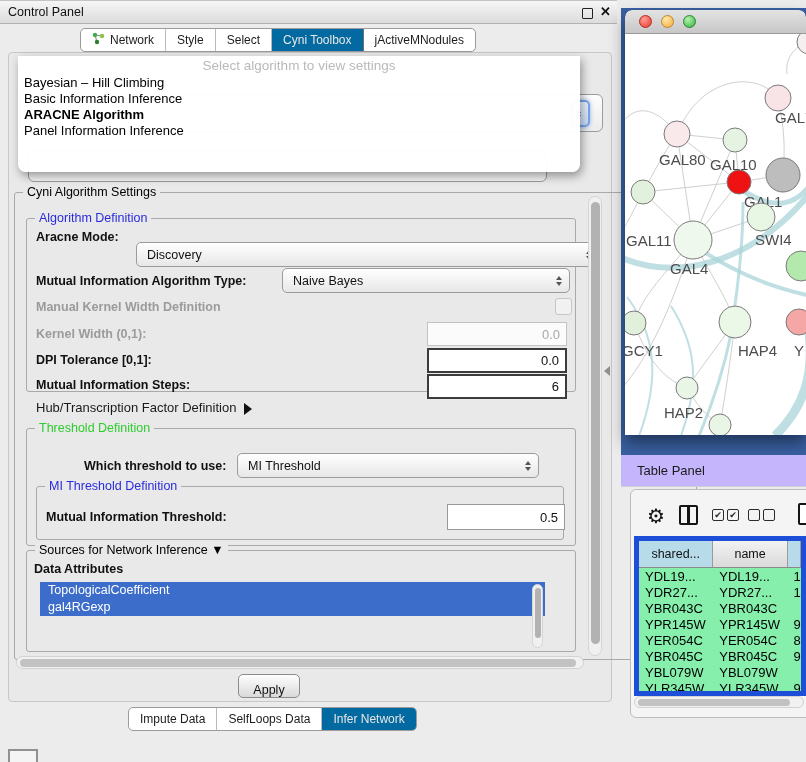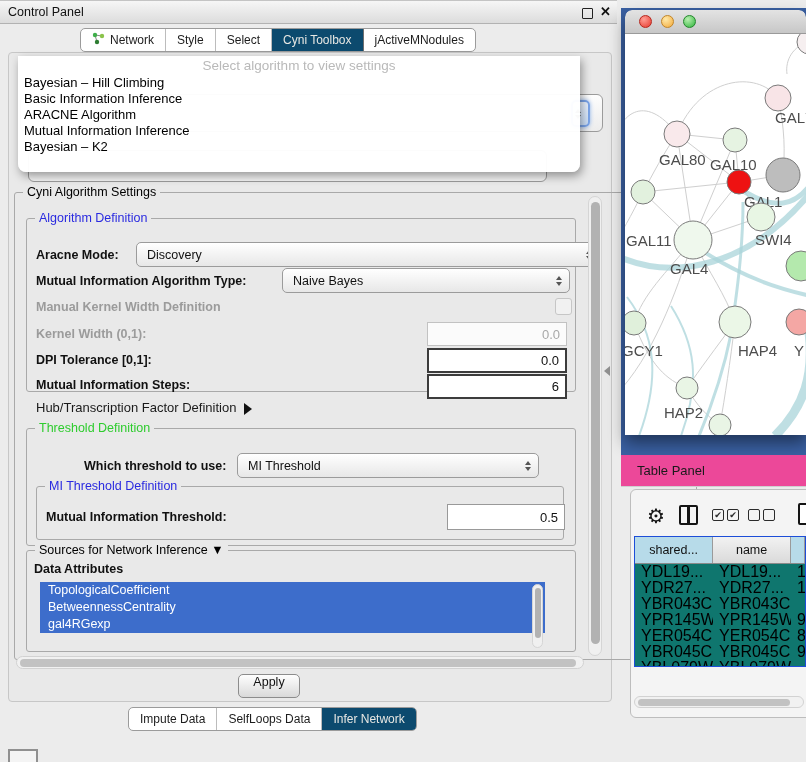--- a/index.html
+++ b/index.html
@@ -16,42 +16,42 @@
   .cp-title{font-size:12.5px;color:#111;margin-left:8px}
   .float-box{position:absolute;right:24px;top:7px;width:9px;height:9px;
     border:1.5px solid #222;border-radius:1px;background:transparent}
   .close-x{position:absolute;right:6px;top:3px;font-size:13px;font-weight:bold;color:#111}
 
   .segbar{display:flex;height:22px;background:#fff;border:1px solid #9b9b9b;
     border-radius:5px;overflow:hidden}
   .seg{display:flex;align-items:center;gap:5px;padding:0 11px;font-size:12px;
     color:#1c1c1c;border-right:1px solid #bcbcbc;white-space:nowrap;cursor:default}
   .seg:last-child{border-right:none}
-  .seg.sel{background:#0c4a6e;color:#e7e7e3;border-right-color:#6f6f6f}
+  .seg.sel{background:#0369a1;color:#e7e7e3;border-right-color:#6f6f6f}
 
   .cp-inner{left:8px;top:52px;width:604px;height:650px;background:#e9e9e9;
     border:1px solid #c7c7c7;border-radius:4px;box-sizing:border-box}
 
   
   .ghost1{left:20px;top:94px;width:581px;height:36px;border:1px solid #9b9b9b;
     border-radius:6px;background:linear-gradient(#fdfdfd,#ececec);z-index:1}
   .ghost-spin{left:571px;top:100px;width:15px;height:23px;border:2px solid #7aa4e8;
     border-radius:5px;background:linear-gradient(#eaf2fd,#c9ddf6);z-index:1;
     box-shadow:0 0 4px #8fb6ef}
   .ghost2{left:28px;top:150px;width:517px;height:30px;border:1px solid #9b9b9b;
     border-radius:6px;background:#f4f4f4;z-index:1}
 
   
   .dropdown{left:18px;top:56px;width:562px;height:116px;background:rgba(255,255,255,.97);
     border-radius:0 0 8px 8px;box-shadow:2px 4px 10px rgba(0,0,0,.38);z-index:3;
     padding-top:1px;box-sizing:border-box}
   .dd-title{text-align:center;color:#b9b9b9;font-size:13.5px;height:18px;line-height:18px}
   .dd-item{font-size:13px;height:16px;line-height:16px;padding-left:6px;color:#000;
     white-space:nowrap}
-  .dd-item.bold{font-weight:normal}
+  .dd-item.bold{font-weight:bold}
 
   
   .fset{position:absolute;border:1px solid #a9a9a9;border-radius:3px;box-sizing:border-box}
   .legend{position:absolute;top:-8px;left:8px;background:#e9e9e9;padding:0 4px;
     font-size:12.5px;white-space:nowrap}
   .legend.blue{color:#2a2ae0}
   .legend.green{color:#2ecc2e}
 
   .lbl{position:absolute;font-size:12.5px;font-weight:bold;color:#111;white-space:nowrap}
   .lbl.gray{color:#9b9b9b}
@@ -87,21 +87,21 @@
   
   .sb-track-v{position:absolute;background:#f0f0f0;border:1px solid #d5d5d5;
     border-radius:7px;box-sizing:border-box}
   .sb-thumb-v{position:absolute;background:#b2b2b2;border-radius:5px}
   .sb-track-h{position:absolute;background:#f1f1f1;border:1px solid #d2d2d2;
     border-radius:7px;box-sizing:border-box}
   .sb-thumb-h{position:absolute;background:#c2c2c2;border-radius:5px}
 
   .btn{position:absolute;background:linear-gradient(#fefefe,#d9d9d9);
     border:1px solid #8c8c8c;border-radius:5px;font-size:12.5px;color:#111;
-    display:flex;align-items:flex-start;justify-content:center}
+    display:flex;align-items:flex-end;justify-content:center}
 
   .cut-square{left:8px;top:749px;width:26px;height:13px;border:2px solid #909090;
     background:#f4f4f4}
 
   
   .desktop{left:621px;top:8px;width:185px;height:447px;background:#3a60a2}
   .netwin{left:625px;top:10px;width:181px;height:425px;border-radius:7px 7px 0 0;
     box-shadow:0 8px 16px rgba(0,0,0,.45);overflow:hidden}
   .netwin-titlebar{height:23px;background:linear-gradient(#e3e3e3,#c7c7c7);
     border-bottom:1px solid #9a9a9a;position:relative;border-radius:7px 7px 0 0}
@@ -112,43 +112,43 @@
   .light.yellow{left:36px;background:radial-gradient(circle at 35% 30%,#ffe9a8,#f2a93b);
     border:1px solid #c08427}
   .light.green{left:58px;background:radial-gradient(circle at 35% 30%,#b9f0b0,#2fb43c);
     border:1px solid #23862c}
   .canvas{width:181px;height:402px;background:#fff}
 
   .divider-arrow{left:604px;top:366px;width:0;height:0;border-top:5px solid transparent;
     border-bottom:5px solid transparent;border-right:6px solid #909090}
 
   
-  .tp-titlebar{left:621px;top:455px;width:185px;height:31px;background:#ec4899;
+  .tp-titlebar{left:621px;top:455px;width:185px;height:31px;background:#c4b5fd;
     border-bottom:1px solid #cfcfcf;display:flex;align-items:center}
   .tp-title{font-size:13px;color:#1a1a1a;margin-left:16px}
   .tp-body{left:630px;top:489px;width:180px;height:229px;background:#f4f4f4;
     border:1px solid #bdbdbd;border-radius:6px 0 0 6px;box-sizing:border-box}
   .gear{position:absolute;font-size:20px;color:#141414;line-height:20px}
   .split-icon{position:absolute;width:15px;height:16px;border:2.5px solid #141414;
     border-radius:2px}
   .split-icon::after{content:"";position:absolute;left:6px;top:0;width:2.5px;height:16px;
     background:#141414}
   .cb{position:absolute;width:10px;height:10px;border:1.5px solid #2b2b2b;
     border-radius:2px;font-size:9px;line-height:10px;text-align:center;color:#2b2b2b}
   .page-icon{position:absolute;width:14px;height:18px;border:2px solid #141414;
     border-radius:2px;background:#fff}
 
-  .tbl{left:634px;top:536px;width:172px;height:131px;background:#0f766e;
-    border:1px solid #1d4ed8;box-sizing:border-box;overflow:hidden}
+  .tbl{left:634px;top:536px;width:172px;height:160px;background:#86efac;
+    border:5px solid #1d4ed8;box-sizing:border-box;overflow:hidden}
   .tbl-head{display:flex;height:26px;border-bottom:1px solid #8a8a8a}
   .hcell{box-sizing:border-box;border-right:1px solid #9a9a9a;font-size:12.5px;
     color:#111;display:flex;align-items:center;justify-content:center;
     background:linear-gradient(#f2f2f2,#dadada)}
   .hcell.hl{background:#b7dbe9}
-  .trow{display:flex;height:16px;font-size:16px;color:#000;align-items:center}
+  .trow{display:flex;height:16px;font-size:13px;color:#000;align-items:center}
   .tcell{box-sizing:border-box;padding-left:6px;overflow:hidden;white-space:nowrap}
 </style>
 </head>
 <body>
 
 <div class="abs cp-titlebar">
   <span class="cp-title">Control Panel</span>
   <span class="float-box"></span>
   <span class="close-x">✕</span>
 </div>
@@ -187,34 +187,33 @@
     </span>
 </div>
 <div class="abs ghost2"></div>
 
 <div class="abs dropdown">
   <div class="dd-title">Select algorithm to view settings</div>
   <div>
       <div class="dd-item">Bayesian – Hill Climbing</div>
       <div class="dd-item">Basic Information Inference</div>
       <div class="dd-item bold">ARACNE Algorithm</div>
-      <div class="dd-item">Mutual Information Inference</div>
-      <div class="dd-item">Bayesian – K2</div>
+      <div class="dd-item">Panel Information Inference</div>
     </div>
 </div>
 
 <div class="fset" style="left:14px;top:192px;width:683px;height:468px">
   <span class="legend">Cyni Algorithm Settings</span>
 </div>
 
 <div class="fset" style="left:26px;top:218px;width:550px;height:174px">
   <span class="legend blue">Algorithm Definition</span>
 </div>
 
-<span class="lbl" style="left:36px;top:248px">Aracne Mode:</span>
+<span class="lbl" style="left:36px;top:230px">Aracne Mode:</span>
 <div class="combo" style="left:136px;top:242px;width:464px;height:25px">
   <span>Discovery</span>
   <span class="arrows">
       <span class="tri-up"></span>
       <span class="tri-dn"></span>
     </span>
 </div>
 
 <span class="lbl" style="left:36px;top:274px">Mutual Information Algorithm Type:</span>
 <div class="combo" style="left:282px;top:268px;width:288px;height:25px">
@@ -270,21 +269,20 @@
 
 <div class="fset" style="left:26px;top:550px;width:550px;height:102px">
   <span class="legend">
     <span>Sources for Network Inference</span>
     <span>▼</span>
   </span>
 </div>
 <span class="lbl" style="left:34px;top:562px">Data Attributes</span>
 <div class="abs" style="left:40px;top:582px;width:505px;height:69px;overflow:hidden">
     <div class="attr-item">TopologicalCoefficient</div>
-    <div class="attr-item">BetweennessCentrality</div>
     <div class="attr-item">gal4RGexp</div>
   </div>
 <div class="sb-track-v" style="left:532px;top:584px;width:11px;height:64px">
   <div class="sb-thumb-v" style="left:2px;top:3px;width:6px;height:50px"></div>
 </div>
 
 <div class="sb-track-v" style="left:588px;top:196px;width:14px;height:460px">
   <div class="sb-thumb-v" style="left:2px;top:5px;width:9px;height:442px"></div>
 </div>
 <div class="sb-track-h" style="left:16px;top:656px;width:568px;height:13px">

